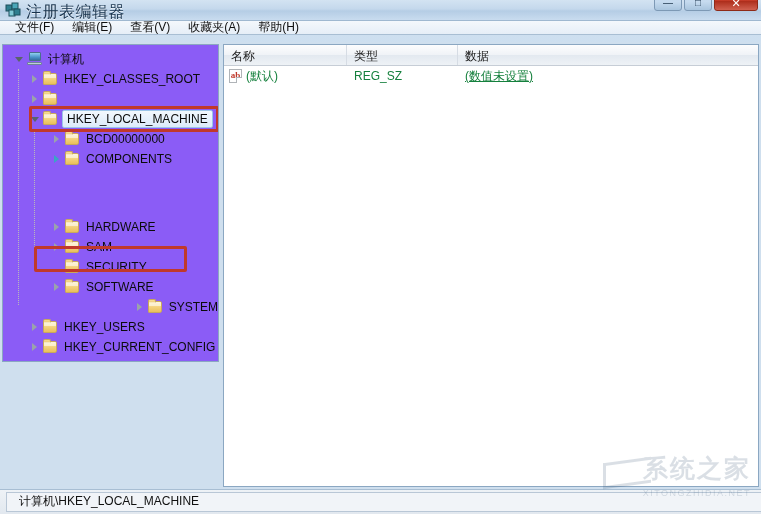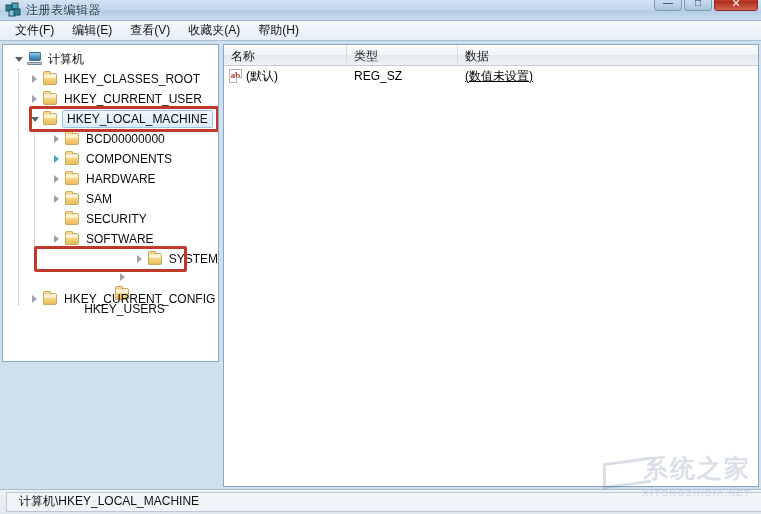--- a/index.html
+++ b/index.html
@@ -22,21 +22,21 @@
   .titlebar {
     position: absolute; left: 0; top: 0; width: 761px; height: 21px;
     background: linear-gradient(to bottom, #d3e3f2 0%, #c4d8ec 45%, #b5cde5 55%, #c9dcef 100%);
     border-bottom: 1px solid #9fb8d0;
   }
   .title-icon {
     position: absolute; left: 5px; top: 2px; width: 17px; height: 17px;
   }
   .title-text {
     position: absolute; left: 26px; top: 2px;
-    font-size: 12px; color: #18334d; letter-spacing: .5px;
+    font-size: 16px; color: #18334d; letter-spacing: .5px;
     white-space: nowrap;
     text-shadow: 0 1px 0 rgba(255,255,255,.7);
   }
   .win-buttons {
     position: absolute; right: 3px; top: -9px;
     display: flex; gap: 2px;
   }
   .win-btn {
     width: 28px; height: 20px;
     border: 1px solid #7d99b5;
@@ -50,39 +50,39 @@
     border-color: #8e2a18;
   }
   .win-glyph {
     position: absolute; left: 0; right: 0; bottom: 2px;
     text-align: center; font-size: 10px; color: #20384f; line-height: 10px;
   }
   .win-btn.close .win-glyph { color: #ffffff; font-size: 11px; }
 
   
   .menubar {
-    position: absolute; left: 0; top: 21px; width: 761px; height: 20px;
+    position: absolute; left: 0; top: 21px; width: 761px; height: 14px;
     background: linear-gradient(to bottom, #f4f8fc 0%, #e6eef7 100%);
     border-bottom: 1px solid #a8bed3;
     display: flex; align-items: center;
     padding-left: 6px;
   }
   .menu-item {
     font-size: 12px; color: #101010;
     padding: 2px 9px; white-space: nowrap; cursor: default;
   }
 
   
   .content {
     position: absolute; left: 0; top: 42px; width: 761px; height: 447px;
     background: #cfdfee;
   }
   .tree-panel {
     position: absolute; left: 2px; top: 2px; width: 217px; height: 318px;
-    background: #ffffff;
+    background: #8b5cf6;
     border: 1px solid #8ba7c2;
     overflow: hidden;
   }
   .list-panel {
     position: absolute; left: 223px; top: 2px; width: 536px; height: 443px;
     background: #ffffff;
     border: 1px solid #8ba7c2;
     overflow: hidden;
   }
 
@@ -185,21 +185,21 @@
   }
   .lheader .col {
     font-size: 12px; color: #1a1a1a;
     padding: 3px 0 0 7px;
     border-right: 1px solid #d6dce4;
     white-space: nowrap;
     overflow: hidden;
   }
   .lrow {
     display: flex; height: 20px; align-items: center;
-    font-size: 12px; color: #000000;
+    font-size: 12px; color: #15803d;
   }
   .lrow .cell { padding-left: 7px; white-space: nowrap; overflow: hidden; }
   .ab-icon {
     position: relative;
     width: 13px; height: 14px; flex: 0 0 13px;
     margin-left: 5px;
     background: #ffffff;
     border: 1px solid #b0b4b8;
   }
   .ab-icon:before {
@@ -321,21 +321,20 @@
             </span>
             <span class="label">HKEY_CLASSES_ROOT</span>
           </div>
           <div class="tnode" style="padding-left: 24px;">
             <span class="arrow">
               <i></i>
             </span>
             <span class="ico">
               <span class="folder"></span>
             </span>
-            <span class="label">HKEY_CURRENT_USER</span>
           </div>
           <div class="tnode selected" style="padding-left: 24px;">
             <span class="arrow open">
               <i></i>
             </span>
             <span class="ico">
               <span class="folder"></span>
             </span>
             <span class="label">HKEY_LOCAL_MACHINE</span>
           </div>
@@ -350,21 +349,21 @@
           </div>
           <div class="tnode" style="padding-left: 46px;">
             <span class="arrow teal">
               <i></i>
             </span>
             <span class="ico">
               <span class="folder"></span>
             </span>
             <span class="label">COMPONENTS</span>
           </div>
-          <div class="tnode" style="padding-left: 46px;">
+          <div class="tnode" style="padding-left: 46px; margin-top: 48px;">
             <span class="arrow">
               <i></i>
             </span>
             <span class="ico">
               <span class="folder"></span>
             </span>
             <span class="label">HARDWARE</span>
           </div>
           <div class="tnode" style="padding-left: 46px;">
             <span class="arrow">
@@ -393,21 +392,21 @@
           </div>
           <div class="tnode" style="padding-left: 46px; justify-content: flex-end;">
             <span class="arrow">
               <i></i>
             </span>
             <span class="ico">
               <span class="folder"></span>
             </span>
             <span class="label">SYSTEM</span>
           </div>
-          <div class="tnode" style="padding-left: 24px; flex-direction: column;">
+          <div class="tnode" style="padding-left: 24px;">
             <span class="arrow">
               <i></i>
             </span>
             <span class="ico">
               <span class="folder"></span>
             </span>
             <span class="label">HKEY_USERS</span>
           </div>
           <div class="tnode" style="padding-left: 24px; text-align: right;">
             <span class="arrow">

